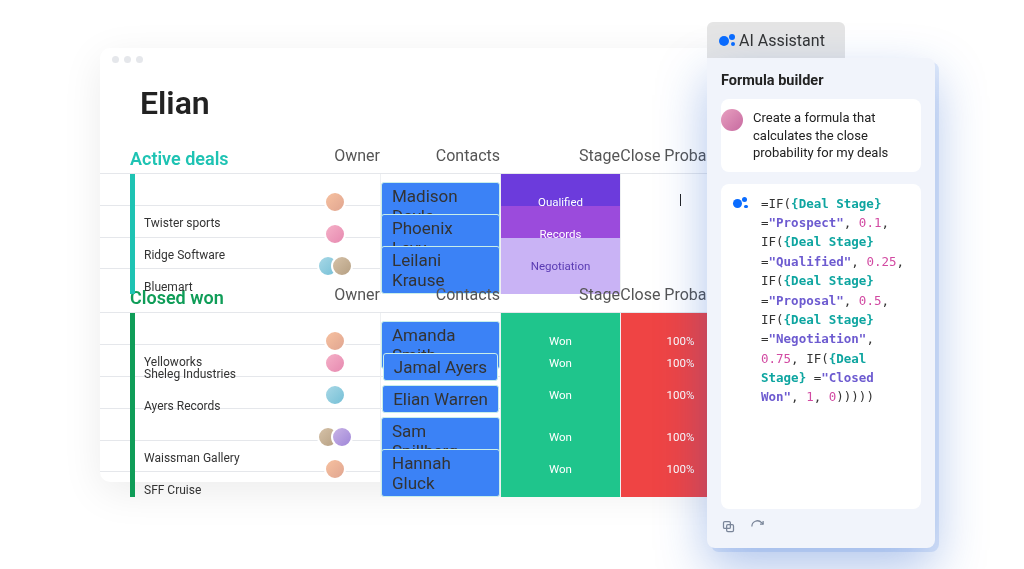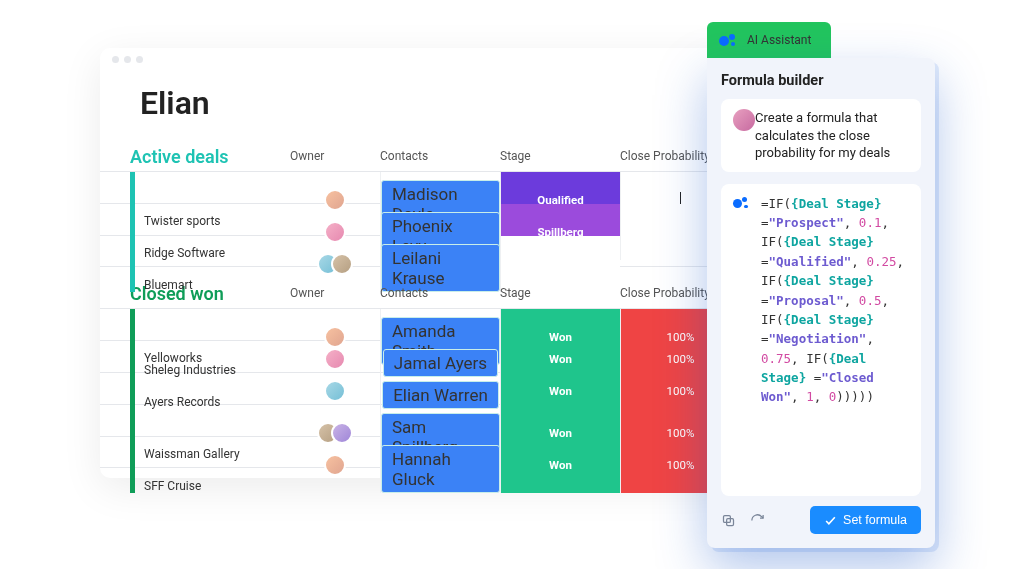--- a/index.html
+++ b/index.html
@@ -47,23 +47,23 @@
     padding: 0 0 4px 0;
   }
   .section-title {
     font-size: 18px;
     font-weight: 600;
     padding-left: 30px;
   }
   .section-title.active { color: #1ec3b3; }
   .section-title.closed { color: #0f9d58; }
   .col-header {
-    font-size: 12px;
+    font-size: 16px;
     color: #555;
-    text-align: left;
+    text-align: right;
     padding-bottom: 4px;
   }
 
   .deal-row {
     display: grid;
     grid-template-columns: 190px 90px 120px 120px 120px;
     align-items: center;
     height: 32px;
     border-top: 1px solid #e5e7eb;
     font-size: 12px;
@@ -107,42 +107,42 @@
     border:1px solid #c8eee9;
     color:#333;
     font-size:17px;
     padding:3px 10px;
     border-radius:3px;
     margin-top:8px;
   }
   .stage-chip {
     width: 100%; height:100%;
     display:flex; align-items:center; justify-content:center;
-    color:#fff; font-size:11.5px;font-weight:bold;
+    color:#fff; font-size:11.5px;
   }
   .prob-cell {
     background:#ef4444;
     color:#fff;
     font-size:11.5px;
   }
   .prob-cell.empty { background:#fff; color:#222; }
   .cursor-bar {
     width:1px; height:16px; background:#222;
   }
 
   
   .assistant-tab {
     position:absolute;
     left: 707px;
     top: 22px;
-    background:#22c55e;
+    background:#e5e5e5;
     border-radius:6px 6px 0 0;
     padding:8px 20px 8px 12px;
-    display:flex; align-items:center; gap:8px;
-    font-size:12px; color:#333;
+    display:flex; align-items:center; 
+    font-size:16px; color:#333;
   }
   .assistant-logo {
     width:20px; height:20px;
     position:relative;
   }
   .assistant-logo .b1 {
     position:absolute; width:10px; height:10px; border-radius:50%;
     background:#0a6cff; left:0; top:6px;
   }
   .assistant-logo .b2 {
@@ -163,22 +163,22 @@
     border-radius:0 8px 8px 8px;
     box-shadow: 0 20px 50px rgba(30,90,200,0.35), 4px 4px 0 rgba(60,120,230,0.15);
     padding:14px 14px;
     display:flex; flex-direction:column;
   }
   .panel-title {
     font-size:14.5px; font-weight:700; color:#222;
     margin-bottom:10px;
   }
   .user-bubble {
-    background:#fff; border-radius:8px; padding:10px 12px;
-    display:flex; 
+    background:#fff; border-radius:8px; padding:10px 0;
+    display:flex; gap:10px;
     font-size:13px; color:#222; line-height:1.35;
     margin-bottom:12px;
   }
   .user-bubble .uavatar {
     width:22px; height:22px; border-radius:50%;
     background:linear-gradient(135deg,#e8a0c0,#c76aa0);
     flex-shrink:0;
   }
 
   .formula-bubble {
@@ -259,35 +259,38 @@
           <span class="group-bar active"></span>
           <span class="name-text">Ridge Software</span>
         </div>
         <div class="owner-cell">
           <span class="avatar v2"></span>
         </div>
         <div class="contact-cell">
           <span class="chip">Phoenix Levy</span>
         </div>
         <div class="stage-cell">
-          <span class="stage-chip" style="background: rgb(155, 75, 220);">Spillberg</span>
+          <span class="stage-chip" style="background: rgb(155, 75, 220);">Records</span>
         </div>
         <div class="prob-cell empty"></div>
       </div>
       <div class="deal-row">
         <div class="name-cell">
           <span class="group-bar active"></span>
           <span class="name-text">Bluemart</span>
         </div>
         <div class="owner-cell">
           <span class="avatar v3"></span>
           <span class="avatar v4"></span>
         </div>
         <div class="contact-cell">
           <span class="chip">Leilani Krause</span>
+        </div>
+        <div class="stage-cell">
+          <span class="stage-chip" style="background: rgb(201, 179, 245); color: rgb(90, 59, 179);">Negotiation</span>
         </div>
         <div class="prob-cell empty"></div>
       </div>
     </div>
 
   <div style="height:16px"></div>
 
   <div class="section-header-row">
     <div class="section-title closed">Closed won</div>
     <div class="col-header">Owner</div>
@@ -414,20 +417,14 @@
           <rect x="4" y="4" width="11" height="11" rx="2"></rect>
         </svg>
       </span>
       <span>
         <svg viewBox="0 0 24 24" fill="none" stroke="currentColor" stroke-width="2">
           <path d="M3 12a9 9 0 0 1 15.5-6.3L21 8"></path>
           <path d="M21 3v5h-5"></path>
         </svg>
       </span>
     </div>
-    <button class="set-btn">
-      <svg viewBox="0 0 24 24" fill="none" stroke="#fff" stroke-width="3">
-        <polyline points="4 13 9 18 20 6"></polyline>
-      </svg>
-      <span>Set formula</span>
-    </button>
   </div>
 </div>
 
 </body></html>

